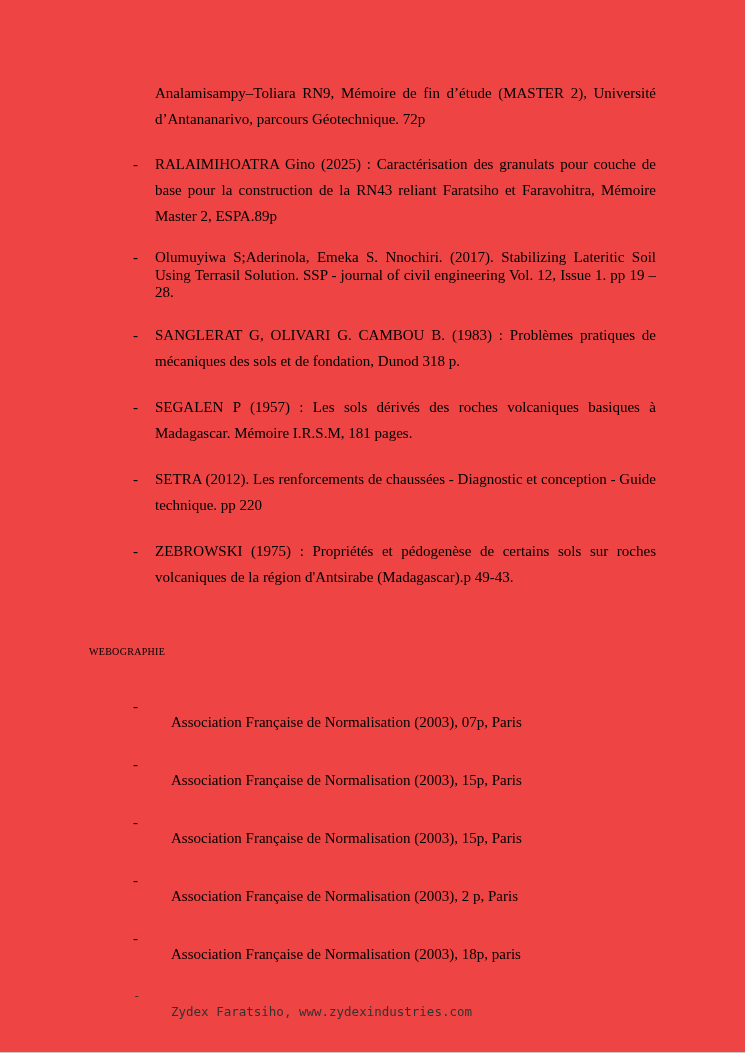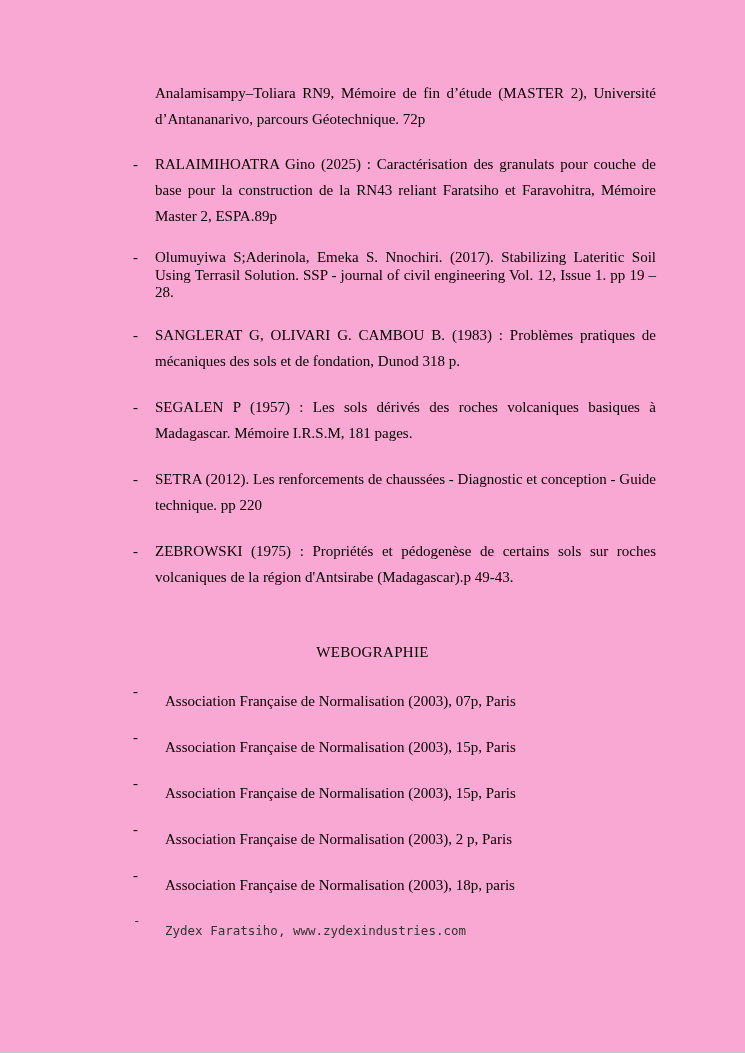--- a/index.html
+++ b/index.html
@@ -1,21 +1,21 @@
 <!DOCTYPE html>
 <html><head>
 <meta charset="utf-8">
 <style>
   * { box-sizing: border-box; }
   html, body { margin: 0; padding: 0; background: #ffffff; }
   .page {
     width: 745px;
     height: 1053px;
     margin: 0 auto;
-    background: #f9a8d4;
+    background: #ef4444;
     color: #000000;
     font-family: "Liberation Serif", serif;
     font-size: 15px;
     position: relative;
     overflow: hidden;
     border-bottom: 1px solid #c9c9c9;
   }
   .content { padding: 80px 89px 0 133px; }
 
   
@@ -26,32 +26,31 @@
   }
 
   
   .entry { display: flex; margin: 0 0 20px 0; }
   .entry .marker { width: 22px; flex: none; line-height: 26px; }
   .entry .text { flex: 1; margin: 0; text-align: justify; line-height: 26px; }
   .entry.tight .marker, .entry.tight .text { line-height: 17.5px; }
 
   
   .section-heading {
-    font-size: 15px;
+    font-size: 10px;
     font-weight: normal;
-    text-align: center;
     line-height: 18px;
-    margin: 53px 0 17px -44px;
+    margin: 53px 0 32px -44px;
     letter-spacing: 0.3px;
   }
 
   
   .web-entry { display: flex; }
   .web-entry .marker { width: 22px; flex: none; line-height: 26px; }
-  .web-entry .text { flex: 1; margin: 10px; line-height: 26px; }
+  .web-entry .text { flex: 1; margin: 16px; line-height: 26px; }
   .web-entry.mono .marker, .web-entry.mono .text {
     font-family: "DejaVu Sans Mono", monospace;
     font-size: 12.5px;
     color: #333333;
   }
 </style>
 </head>
 <body>
 
 <div class="page">

